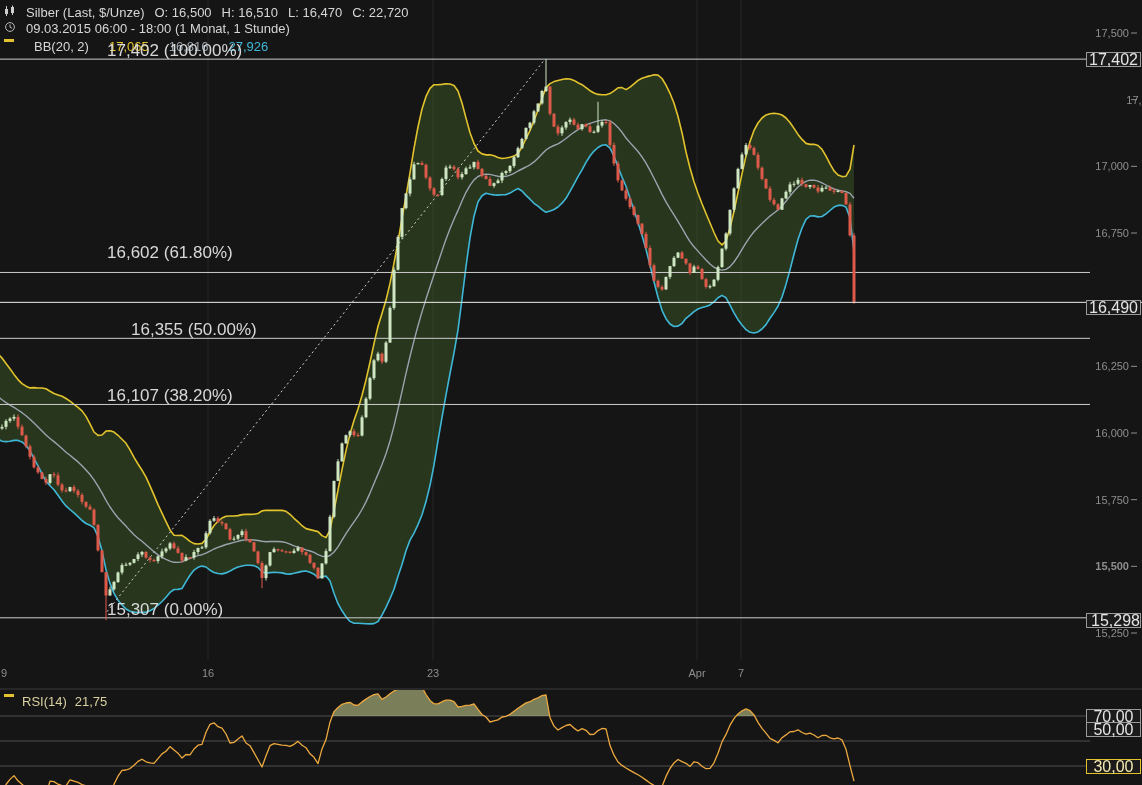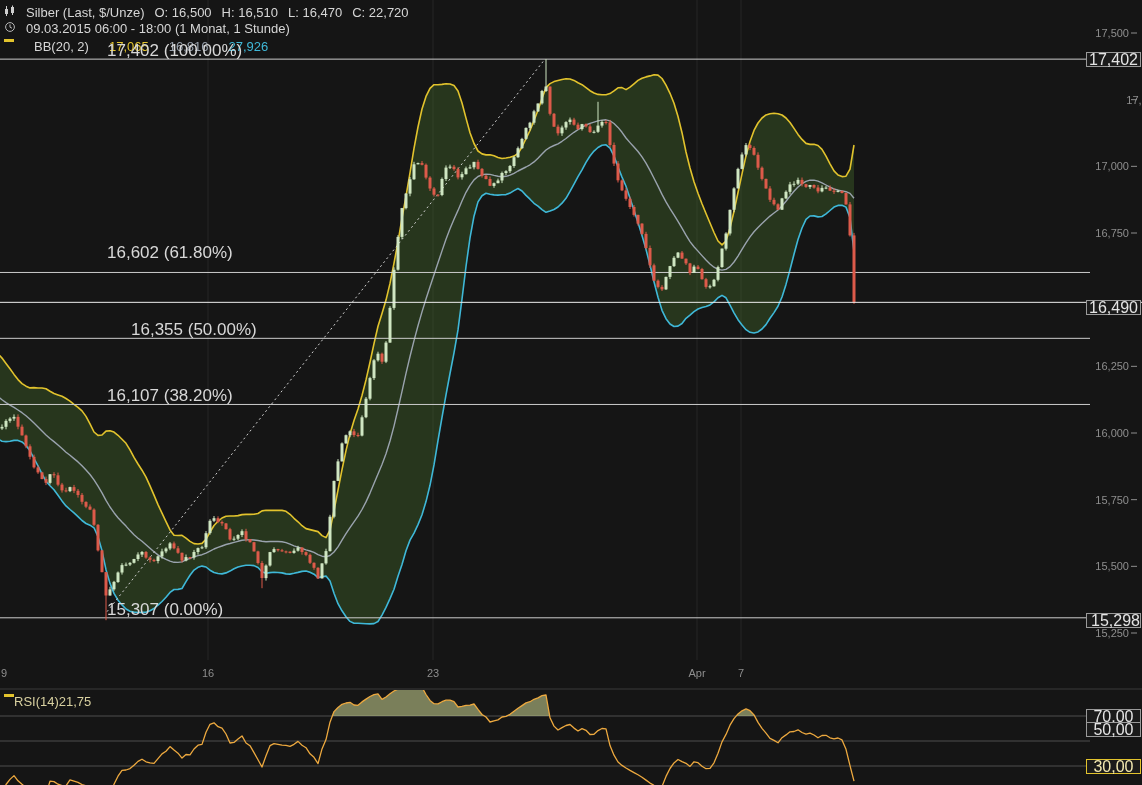--- a/index.html
+++ b/index.html
@@ -560,42 +560,42 @@
   </div>
 
   <div class="hdr" style="left:4px;top:39px;gap:20px">
     <span class="dash"></span>
     <span>BB(20, 2)</span>
     <span class="bbu">17,065</span>
     <span class="bbm">16,816</span>
     <span class="bbl">27,926</span>
   </div>
 
-  <div class="hdr rsi-h" style="left:4px;top:694px;gap:0">
+  <div class="hdr rsi-h" style="left:4px;top:694px;gap:8px">
     <span class="dash"></span>
     <span>RSI(14)</span>
     <span>21,75</span>
   </div>
 
   <div id="fib-labels">
       <div class="fib" style="left: 107px; top: 44px;">17,402 (100.00%)</div>
       <div class="fib" style="left: 107px; top: 246px;">16,602 (61.80%)</div>
       <div class="fib" style="left: 107px; top: 323px; margin-left: 24px;">16,355 (50.00%)</div>
       <div class="fib" style="left: 107px; top: 389px;">16,107 (38.20%)</div>
       <div class="fib" style="left: 107px; top: 603px;">15,307 (0.00%)</div>
     </div>
   <div id="y-axis">
       <div class="ytick" style="top: 26px;">17,500</div>
       <div class="ytick" style="top: 93px; margin-left: 31px;">17,250</div>
       <div class="ytick" style="top: 159px;">17,000</div>
       <div class="ytick" style="top: 226px;">16,750</div>
       <div class="ytick" style="top: 359px;">16,250</div>
       <div class="ytick" style="top: 426px;">16,000</div>
       <div class="ytick" style="top: 493px;">15,750</div>
-      <div class="ytick" style="top: 559px;">15,500</div>
+      <div class="ytick" style="top: 559px; font-weight: bold;">15,500</div>
       <div class="ytick" style="top: 626px;">15,250</div>
     </div>
   <div id="x-axis">
       <div class="xtick" style="left: 4px; top: 666px;">9</div>
       <div class="xtick" style="left: 208px; top: 666px;">16</div>
       <div class="xtick" style="left: 433px; top: 666px;">23</div>
       <div class="xtick" style="left: 697px; top: 666px;">Apr</div>
       <div class="xtick" style="left: 741px; top: 666px;">7</div>
     </div>
   <div id="badges">

